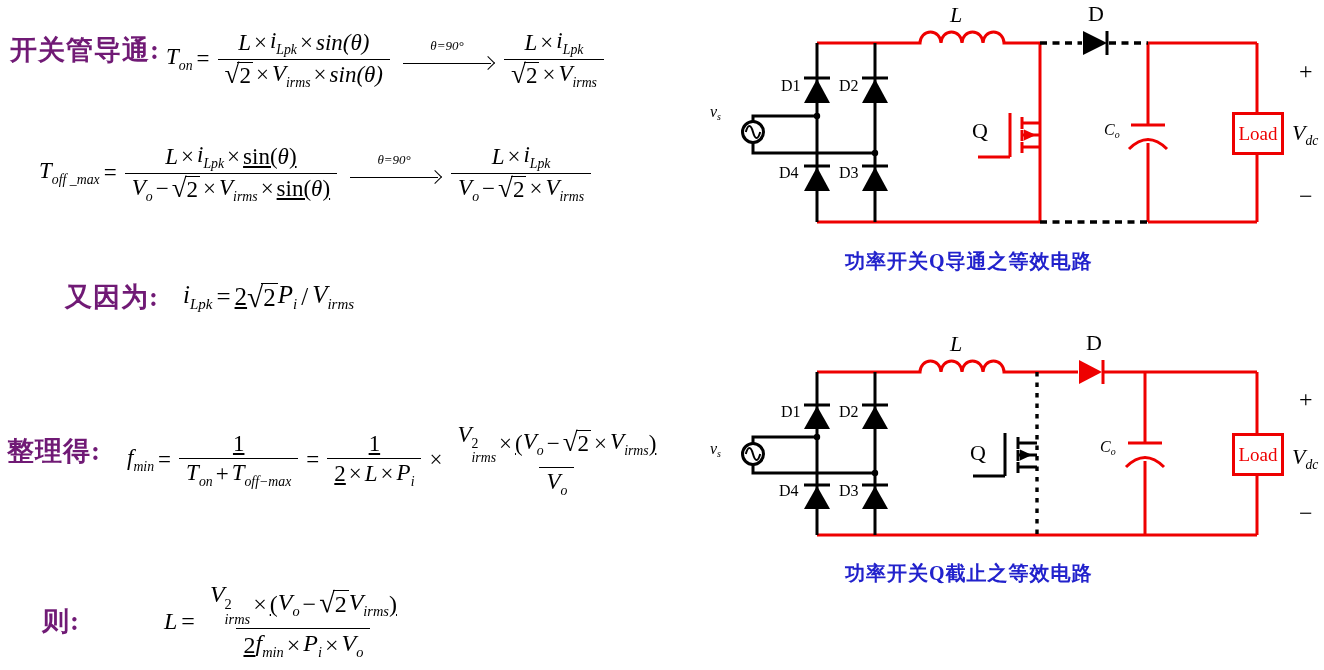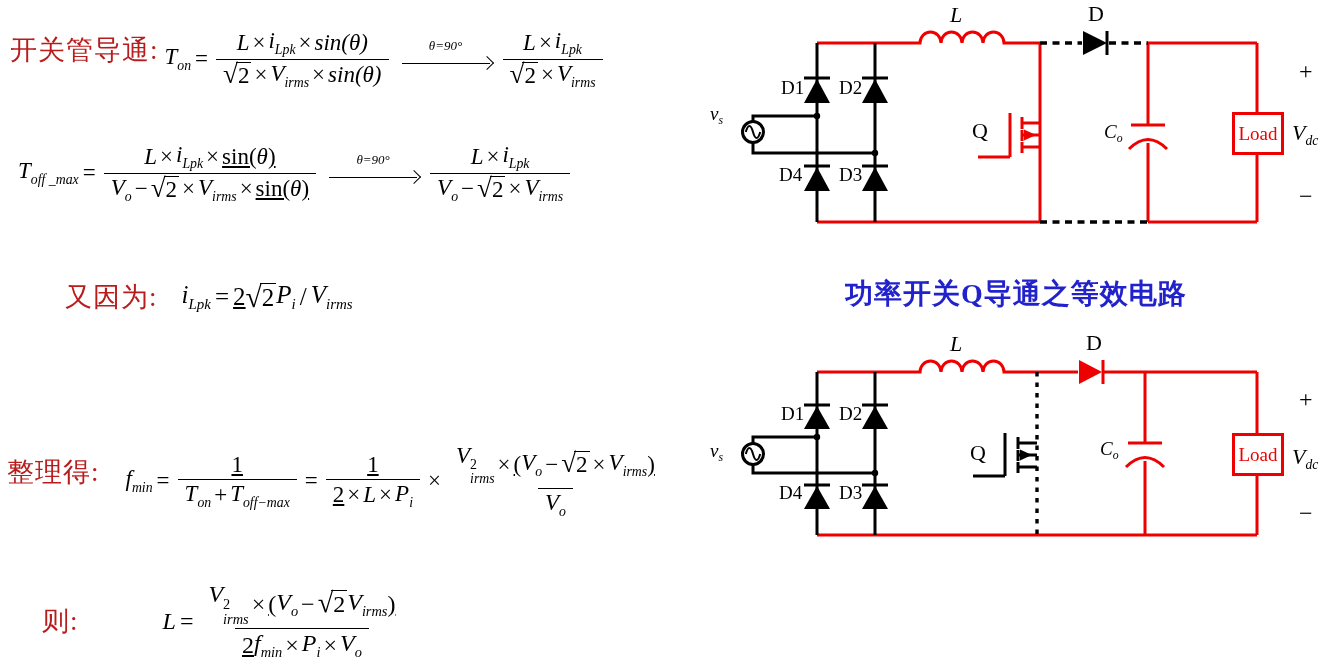--- a/index.html
+++ b/index.html
@@ -2,21 +2,21 @@
 <html><head>
 <meta charset="utf-8">
 <style>
   html,body{margin:0;padding:0;}
   body{
     width:1324px;height:670px;position:relative;background:#ffffff;
     overflow:hidden;font-family:"Liberation Serif",serif;color:#000;
   }
   
   .frow{position:absolute;display:flex;align-items:center;}
-  .flabel{color:#b91c1c;font-size:27px;white-space:nowrap;letter-spacing:1px;}
+  .flabel{color:#701a75;font-size:27px;white-space:nowrap;letter-spacing:1px;font-weight:bold;}
   .lift{transform:translateY(-9px);}
   .fmath{display:flex;align-items:center;font-size:23px;color:#000;white-space:nowrap;}
   .m-it{font-style:italic;}
   .m-rm{font-style:normal;text-decoration:underline;}
   .m-op{font-style:normal;margin:0 4px;}
   .m-frac .m-op{margin:0 3px;}
   .m-var{display:inline-block;font-style:italic;white-space:nowrap;}
   .m-sub{font-size:0.60em;vertical-align:-0.4em;letter-spacing:0;}
   .m-ss{display:inline-flex;flex-direction:column;align-items:flex-start;
         font-size:0.60em;line-height:1.05;vertical-align:-0.45em;}
@@ -31,31 +31,31 @@
   .m-arrow{display:inline-flex;flex-direction:column;align-items:center;margin:0 9px;transform:translateY(-8px);}
   .m-arrow-label{font-size:13px;font-style:italic;line-height:1.2;}
   .m-arrow-line{width:88px;height:9px;border-bottom:1.7px solid #000;position:relative;}
   .m-arrow-line::after{
     content:"";position:absolute;right:-2px;bottom:-5.5px;width:9px;height:9px;
     border-right:1.7px solid #000;border-bottom:1.7px solid #000;transform:rotate(-45deg);
   }
   
   .panel{position:absolute;width:624px;}
   .panel svg{position:absolute;left:0;top:0;}
-  .cl{position:absolute;font-size:19px;color:#000;white-space:nowrap;font-style:normal;}
+  .cl{position:absolute;font-size:16px;color:#000;white-space:nowrap;font-style:normal;}
   .cl.it{font-style:italic;}
   .cl sub{font-size:0.62em;font-style:italic;vertical-align:-0.35em;}
   .cl.big{font-size:22px;}
   .cl.sign{font-size:24px;}
   .load-box{
     position:absolute;border:3.5px solid #ee0000;background:#fff;color:#ee0000;
     display:flex;align-items:center;justify-content:center;font-size:19px;
   }
-  .caption{position:absolute;color:#2222cc;font-size:28px;font-weight:600;
-           letter-spacing:1px;white-space:nowrap;margin-top:27px;}
+  .caption{position:absolute;color:#2222cc;font-size:20px;font-weight:600;
+           letter-spacing:1px;white-space:nowrap;}
 </style>
 </head>
 <body>
 
 <div class="frow" style="left:10px;top:12px;height:94px;">
   <span class="flabel lift">开关管导通:</span>
   <span class="fmath" style="margin-left:6px;">
       <span class="m-var"><span class="m-base">T</span><sub class="m-sub">on</sub></span>
       <span class="m-op">=</span>
       <span class="m-frac">
@@ -92,21 +92,21 @@
             <span class="m-sqrt-sign">√</span>
             <span class="m-sqrt-arg">2</span>
           </span>
           <span class="m-op">×</span>
           <span class="m-var"><span class="m-base">V</span><sub class="m-sub">irms</sub></span>
         </span>
       </span>
     </span>
 </div>
 <div class="frow" style="left:18px;top:118px;height:110px;">
-  <span class="fmath" style="margin-left:0;">
+  <span class="fmath" style="margin-left:21px;">
       <span class="m-var"><span class="m-base">T</span><sub class="m-sub">off _max</sub></span>
       <span class="m-op">=</span>
       <span class="m-frac">
         <span class="m-num">
           <span class="m-it">L</span>
           <span class="m-op">×</span>
           <span class="m-var"><span class="m-base">i</span><sub class="m-sub">Lpk</sub></span>
           <span class="m-op">×</span>
           <span class="m-rm">sin(</span>
           <span class="m-it">θ</span>
@@ -158,21 +158,21 @@
       <span class="m-rm">2</span>
       <span class="m-sqrt">
         <span class="m-sqrt-sign">√</span>
         <span class="m-sqrt-arg">2</span>
       </span>
       <span class="m-var"><span class="m-base">P</span><sub class="m-sub">i</sub></span>
       <span class="m-op">/</span>
       <span class="m-var"><span class="m-base">V</span><sub class="m-sub">irms</sub></span>
     </span>
 </div>
-<div class="frow" style="left:7px;top:424px;height:114px;">
+<div class="frow" style="left:7px;top:403px;height:114px;">
   <span class="flabel lift">整理得:</span>
   <span class="fmath" style="margin-left:26px;">
       <span class="m-var"><span class="m-base">f</span><sub class="m-sub">min</sub></span>
       <span class="m-op">=</span>
       <span class="m-frac">
         <span class="m-num">
           <span class="m-rm">1</span>
         </span>
         <span class="m-den">
           <span class="m-var"><span class="m-base">T</span><sub class="m-sub">on</sub></span>
@@ -348,13 +348,14 @@
   <span class="cl" style="left:81px;top:73px;">D1</span>
   <span class="cl" style="left:139px;top:73px;">D2</span>
   <span class="cl" style="left:79px;top:152px;">D4</span>
   <span class="cl" style="left:139px;top:152px;">D3</span>
   <span class="cl big" style="left:270px;top:110px;">Q</span>
   <span class="cl it" style="left:400px;top:108px;"><span>C</span><sub>o</sub></span>
   <span class="cl it" style="left:10px;top:110px;"><span>v</span><sub>s</sub></span>
   <span class="cl sign" style="left:599px;top:56px;">+</span>
   <span class="cl it big" style="left:592px;top:114px;"><span>V</span><sub>dc</sub></span>
   <span class="cl sign" style="left:599px;top:170px;">−</span>
+  <div class="caption" style="left:145px;top:230px;">功率开关Q截止之等效电路</div>
 </div>
 
 </body></html>

